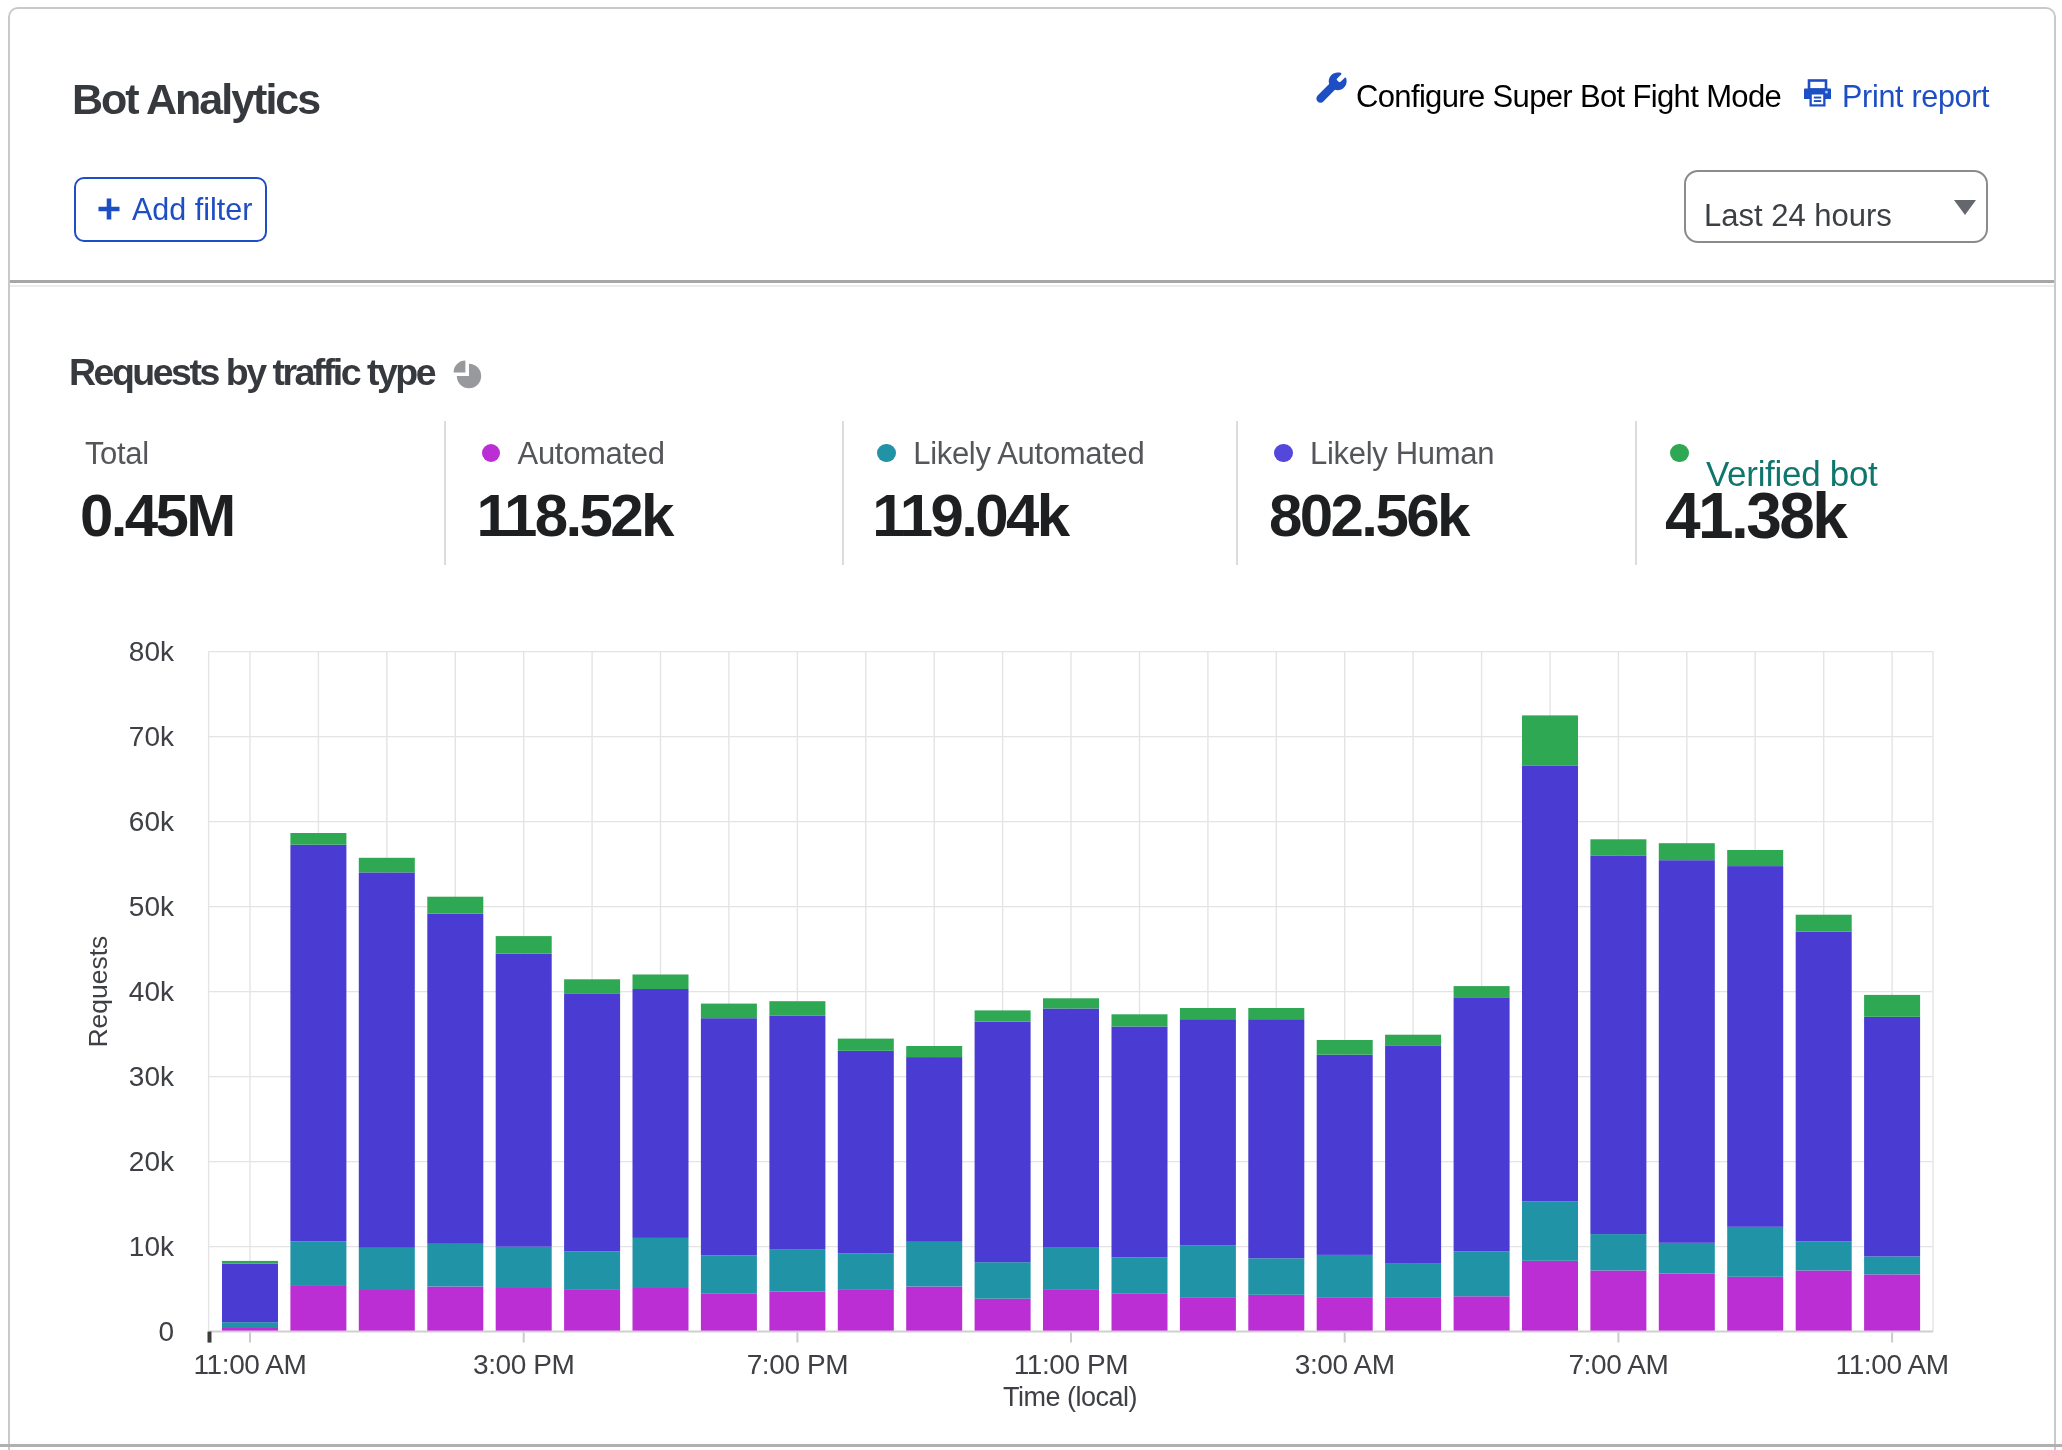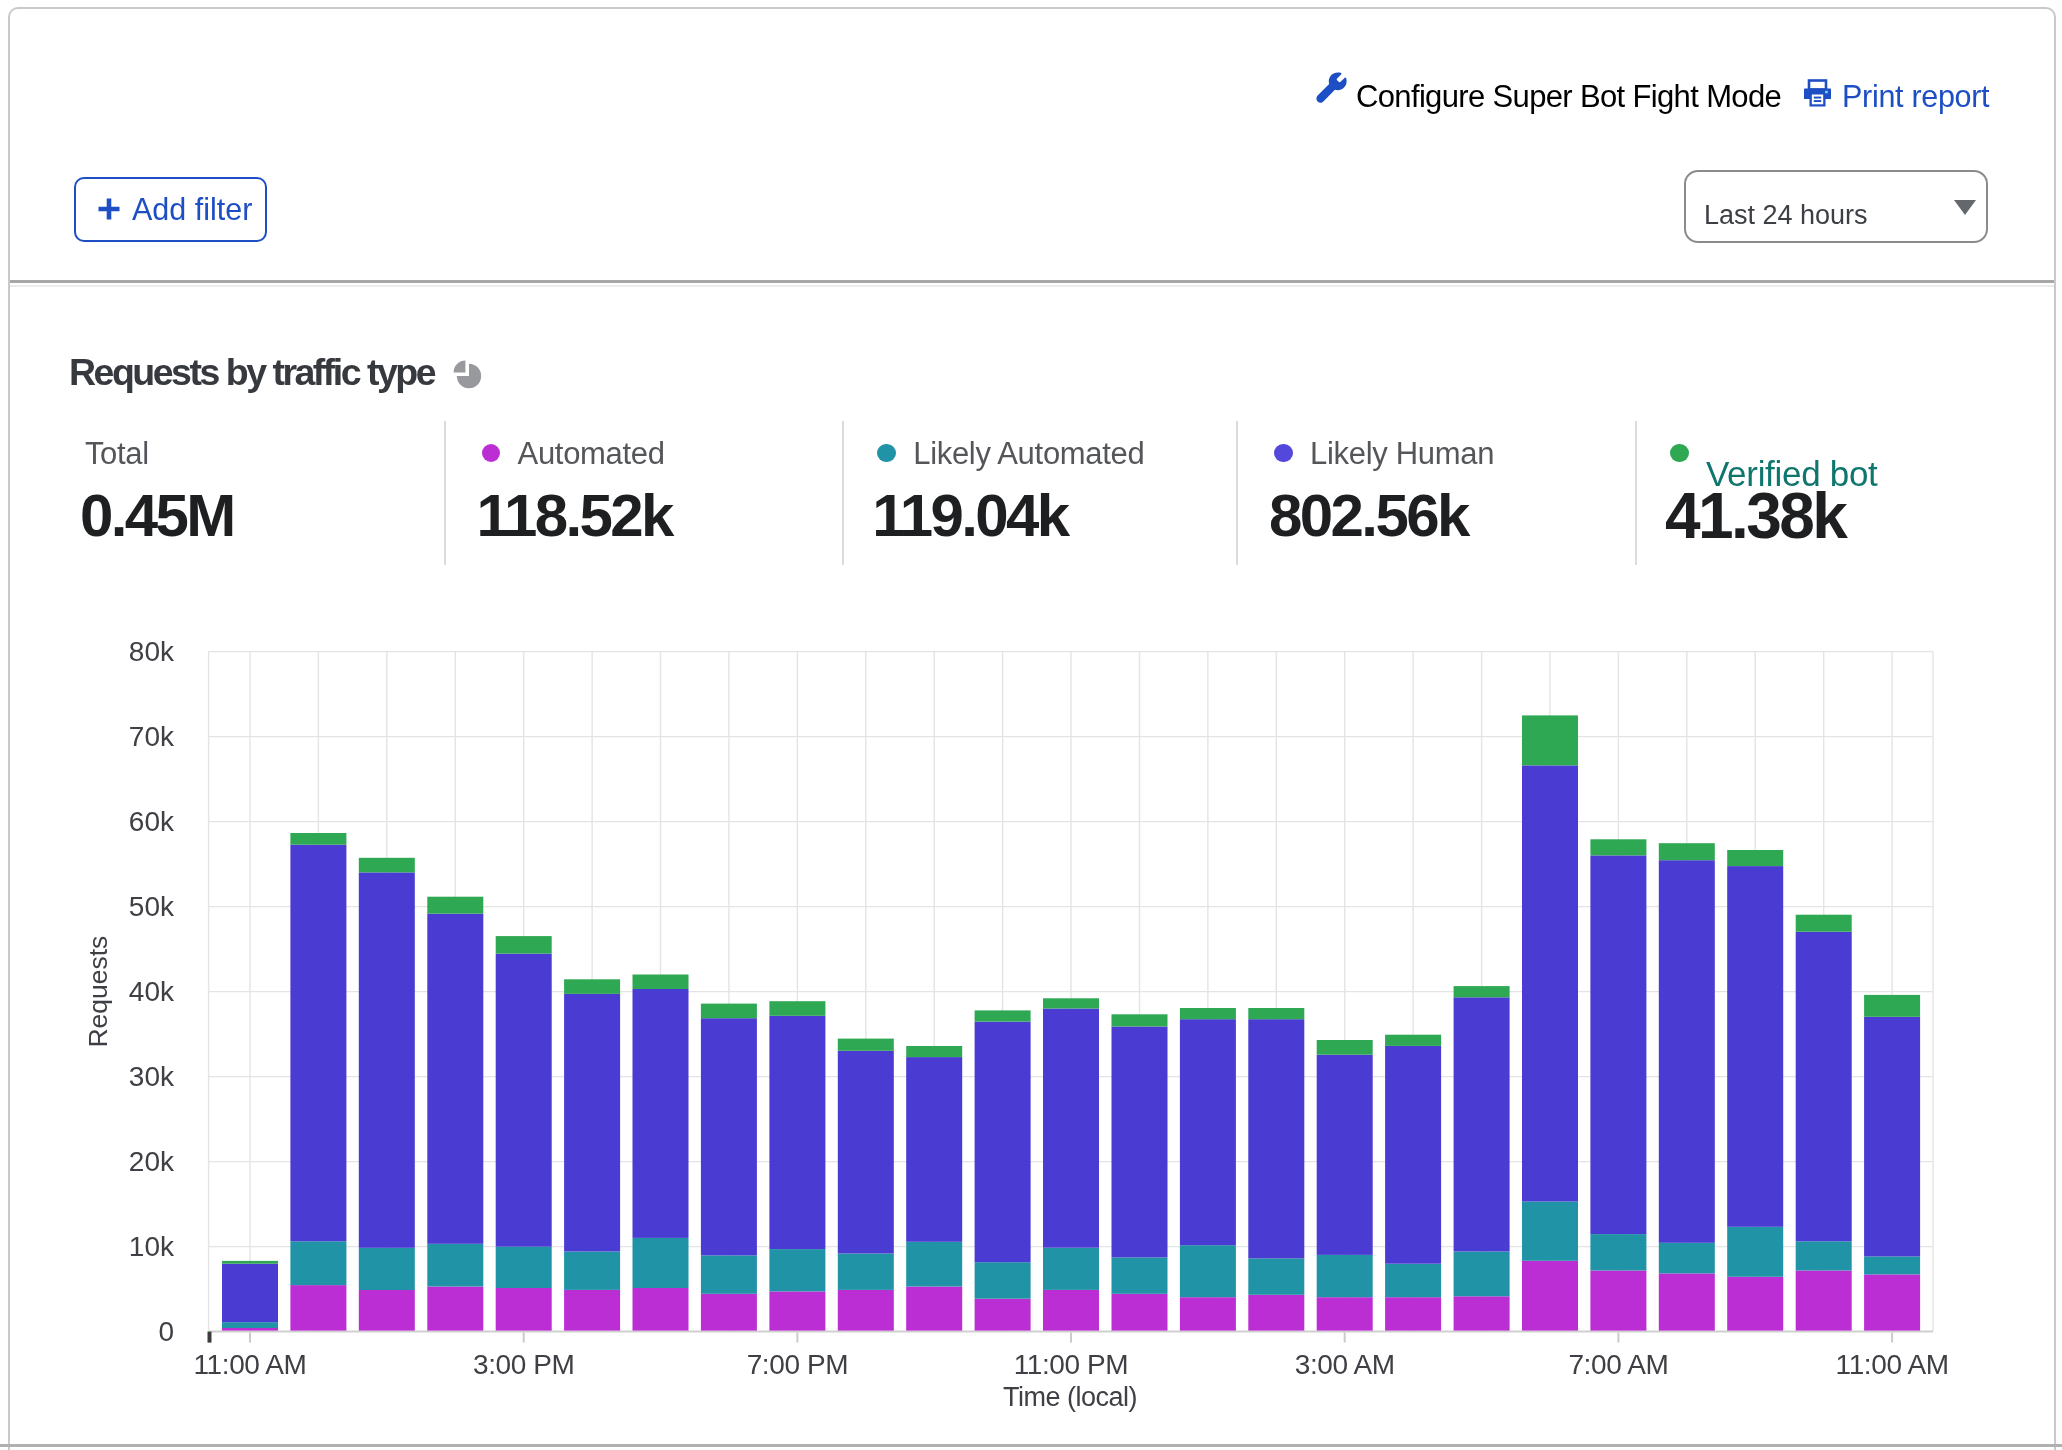--- a/index.html
+++ b/index.html
@@ -5,20 +5,21 @@
 #page { position:relative; width:2062px; height:1450px; overflow:hidden; }
 </style></head>
 <body>
 <div id="page">
 
 <div style="position:absolute;left:8px;top:7px;width:2048px;height:1443px;border:2px solid #c9c9c9;border-bottom:none;border-radius:10px 10px 0 0"></div>
 <div style="position:absolute;left:10px;top:280px;width:2044px;height:3px;background:#a7a7a7"></div>
 <div style="position:absolute;left:10px;top:285px;width:2044px;height:1.5px;background:#ececec"></div>
 <div style="position:absolute;left:0px;top:1444px;width:2062px;height:3px;background:#b0b0b0"></div>
 
+<div style="position:absolute;left:72px;top:75px;font-size:43px;font-weight:700;color:#36393d;letter-spacing:-2px">Bot Analytics</div>
 <svg width="33" height="33" viewBox="0 0 24 24" style="position:absolute;left:1315px;top:71px">
       <path fill="#1D4EC4" d="M22.7 5.2c-.2-.5-.8-.6-1.2-.2l-2.9 2.9c-.4.4-1 .4-1.4 0l-1.1-1.1c-.4-.4-.4-1 0-1.4L19 2.5c.4-.4.2-1-.3-1.2C18.1 1.1 17.3 1 16.5 1 12.9 1 10 3.9 10 7.5c0 .7.1 1.3.3 2L1.9 17.9c-1.2 1.2-1.2 3.1 0 4.2 1.2 1.2 3.1 1.2 4.2 0l8.4-8.4c.6.2 1.3.3 2 .3 3.6 0 6.5-2.9 6.5-6.5 0-.8-.1-1.6-.3-2.3z"></path>
     </svg>
 <div style="position:absolute;left:1356px;top:81px;font-size:31px;line-height:31px;color:#000000;letter-spacing:-0.65px">Configure Super Bot Fight Mode</div>
 <svg width="29" height="29" viewBox="0 0 29 29" style="position:absolute;left:1803px;top:79px">
 <rect x="6" y="1.5" width="17" height="9" fill="#fff" stroke="#1D4EC4" stroke-width="2.6"></rect>
 <path fill="#1D4EC4" d="M2 9.5h25c.6 0 1 .4 1 1V20h-5.5v7.5h-16V20H1v-9.5c0-.6.4-1 1-1z"></path>
 <rect x="8.8" y="15.5" width="11.4" height="9.8" fill="#fff"></rect>
 <rect x="10.8" y="17.6" width="7.4" height="1.9" fill="#1D4EC4"></rect>
 <rect x="10.8" y="21.1" width="7.4" height="1.9" fill="#1D4EC4"></rect>
@@ -26,21 +27,21 @@
 </svg>
 <div style="position:absolute;left:1842px;top:81px;font-size:30.5px;line-height:31px;color:#1D4EC4;letter-spacing:-0.3px">Print report</div>
 
 <div style="position:absolute;left:74px;top:177px;width:193px;height:65px;border:2.5px solid #1D4EC4;border-radius:10px"></div>
 <svg width="26" height="26" viewBox="0 0 26 26" style="position:absolute;left:96px;top:196px">
       <path d="M13 2.5V23.5 M2.5 13H23.5" stroke="#1D4EC4" stroke-width="4.6" fill="none"></path>
     </svg>
 <div style="position:absolute;left:132px;top:194px;font-size:30.5px;line-height:31px;color:#1D4EC4">Add filter</div>
 
 <div style="position:absolute;left:1684px;top:170px;width:304px;height:73px;border:2px solid #8b8b8b;border-radius:14px"></div>
-<div style="position:absolute;left:1704px;top:200px;font-size:27px;line-height:31px;color:#3c3f44">Last 24 hours</div>
+<div style="position:absolute;left:1704px;top:200px;font-size:31px;line-height:31px;color:#3c3f44">Last 24 hours</div>
 <div style="position:absolute;left:1954px;top:200px;width:0;height:0;border-left:11px solid transparent;border-right:11px solid transparent;border-top:15px solid #64686c"></div>
 
 <div style="position:absolute;left:69px;top:350.5px;font-size:37.5px;font-weight:700;color:#36393d;letter-spacing:-2.5px">Requests by traffic type</div>
 <svg width="31" height="31" viewBox="0 0 31 31" style="position:absolute;left:452px;top:359px">
       <path fill="#97999d" d="M17 17 L17 4.8 A12.2 12.2 0 1 1 4.8 17 Z"></path>
       <path fill="#97999d" d="M13.4 13.4 L13.4 1.6 A11.8 11.8 0 0 0 1.6 13.4 Z"></path>
     </svg>
 
 <div style="position:absolute;left:84.9px;top:433.5px;font-size:31px;line-height:40px;color:#54565a;letter-spacing:-0.3px">Total</div>
 <div style="position:absolute;left:79.9px;top:481px;font-size:60px;line-height:70px;font-weight:700;color:#1e1f21;letter-spacing:-2.6px">0.45M</div>

